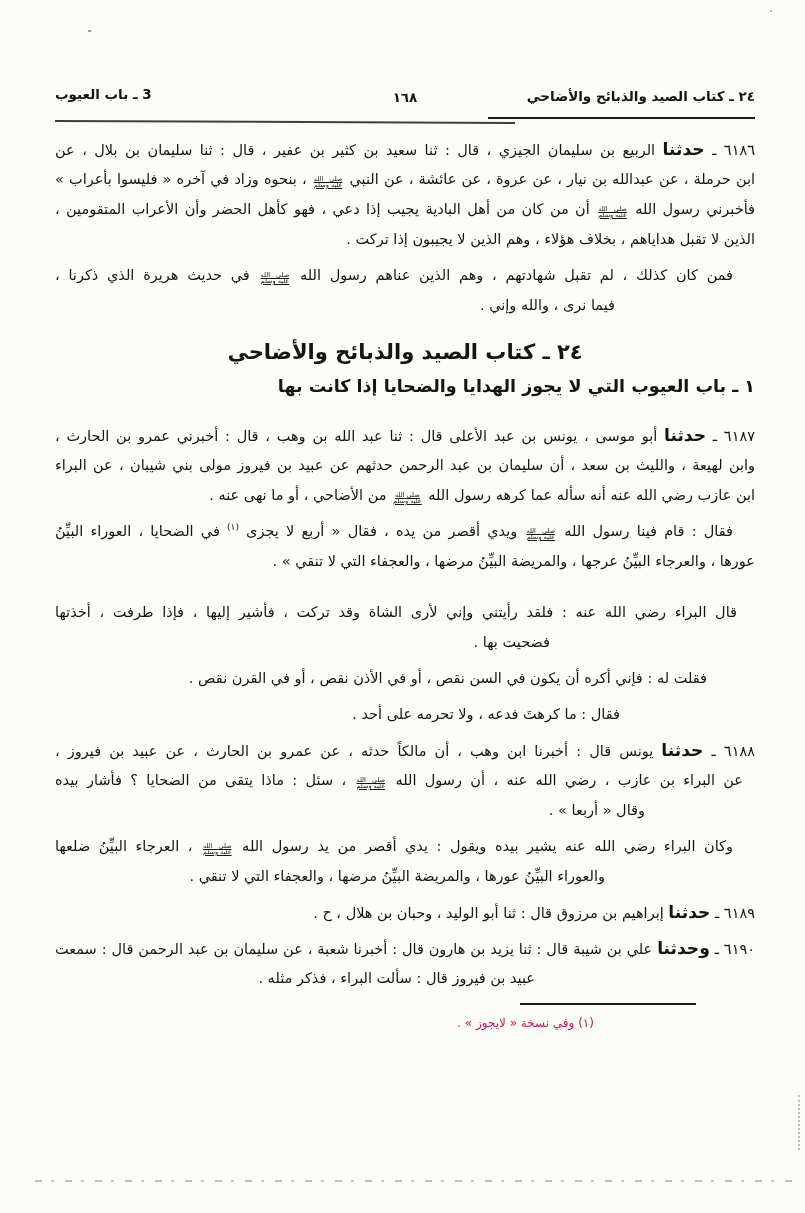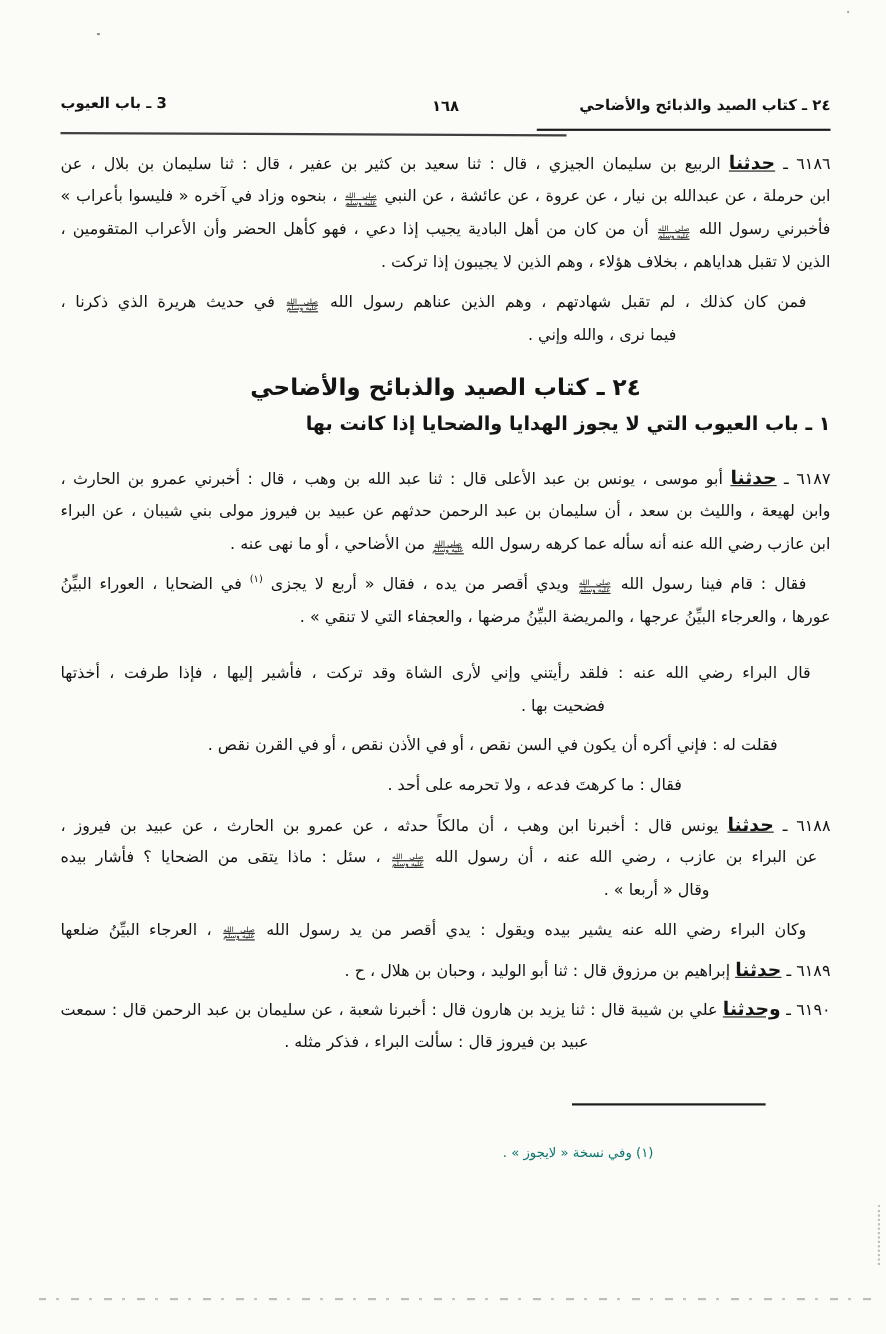--- a/index.html
+++ b/index.html
@@ -15,29 +15,29 @@
   .rh-book{position:absolute;right:0;top:2px;}
   .rh-page{position:absolute;left:320px;width:60px;text-align:center;top:3px;letter-spacing:1px;}
   .rh-chapter{position:absolute;left:0;top:0;}
   .rule-seg1{position:absolute;top:117px;left:488px;width:267px;height:2px;background:#1c1c1c;}
   .rule-seg2{position:absolute;top:122px;left:55px;width:460px;height:2px;background:#2a2a2a;transform:rotate(0.25deg);transform-origin:right center;opacity:.9;}
   
   .body-col{position:absolute;top:134px;left:55px;width:700px;direction:rtl;font-size:14.5px;}
   .para{margin:0 0 6px 0;}
   .line{height:30px;line-height:30px;text-align:right;overflow:hidden;white-space:normal;}
   .line.full{text-align:justify;text-align-last:justify;}
-  b.ornate{font-weight:bold;font-size:1.18em;letter-spacing:.5px;text-decoration:underline;}
+  b.ornate{font-weight:bold;font-size:1.18em;letter-spacing:.5px;}
   .saw{display:inline-block;font-size:6.5px;line-height:6px;text-align:center;vertical-align:-3px;margin:0 2px;font-weight:normal;white-space:nowrap;text-decoration:underline;}
   sup.fnm{font-size:9px;vertical-align:6px;line-height:0;}
   
   .h-book{font-size:21px;font-weight:bold;text-align:center;margin:20px 0 12px 0;}
   .h-chapter{font-size:17.5px;font-weight:bold;margin:0 0 24px 0;}
   
   .fn-rule{position:absolute;top:1003px;left:520px;width:176px;height:2px;background:#1c1c1c;}
-  .fn-text{position:absolute;top:1041px;left:380px;width:214px;direction:rtl;text-align:right;font-size:12px;color:#0f766e;}
+  .fn-text{position:absolute;top:1016px;left:380px;width:214px;direction:rtl;text-align:right;font-size:12px;color:#be185d;}
   
   .artifact-bottom{position:absolute;top:1180px;left:35px;width:757px;height:2px;
     background:repeating-linear-gradient(90deg,#8a8a8a 0 7px,transparent 7px 16px,#9a9a9a 16px 19px,transparent 19px 30px);
     opacity:.55;}
   .artifact-right{position:absolute;top:1095px;left:798px;height:55px;width:0;border-left:2px dotted #9a9a9a;opacity:.6;}
   .speck-a{position:absolute;top:30px;left:88px;width:3px;height:2px;background:#8c8c8c;border-radius:1px;}
   .speck-b{position:absolute;top:10px;left:770px;width:2px;height:2px;background:#9a9a9a;border-radius:1px;}
 </style>
 </head>
 <body>
@@ -92,20 +92,21 @@
         <div class="para">
           <div class="line" style="padding-right: 135px;">فقال : ما كرهتَ فدعه ، ولا تحرمه على أحد .</div>
         </div>
         <div class="para">
           <div class="line full">٦١٨٨ ـ <b class="ornate">حدثنا</b> يونس قال : أخبرنا ابن وهب ، أن مالكاً حدثه ، عن عمرو بن الحارث ، عن عبيد بن فيروز ،</div>
           <div class="line full" style="padding-right: 12px;">عن البراء بن عازب ، رضي الله عنه ، أن رسول الله <span class="saw">صلى الله<br>عليه وسلم</span> ، سئل : ماذا يتقى من الضحايا ؟ فأشار بيده</div>
           <div class="line" style="padding-right: 110px;">وقال « أربعا » .</div>
         </div>
         <div class="para">
           <div class="line full" style="padding-right: 22px;">وكان البراء رضي الله عنه يشير بيده ويقول : يدي أقصر من يد رسول الله <span class="saw">صلى الله<br>عليه وسلم</span> ، العرجاء البيِّنُ ضلعها</div>
+          <div class="line" style="padding-right: 150px;">والعوراء البيِّنُ عورها ، والمريضة البيِّنُ مرضها ، والعجفاء التي لا تنقي .</div>
         </div>
         <div class="para">
           <div class="line">٦١٨٩ ـ <b class="ornate">حدثنا</b> إبراهيم بن مرزوق قال : ثنا أبو الوليد ، وحبان بن هلال ، ح .</div>
         </div>
         <div class="para">
           <div class="line full">٦١٩٠ ـ <b class="ornate">وحدثنا</b> علي بن شيبة قال : ثنا يزيد بن هارون قال : أخبرنا شعبة ، عن سليمان بن عبد الرحمن قال : سمعت</div>
           <div class="line" style="padding-right: 220px;">عبيد بن فيروز قال : سألت البراء ، فذكر مثله .</div>
         </div>
       </div>
   </div>

